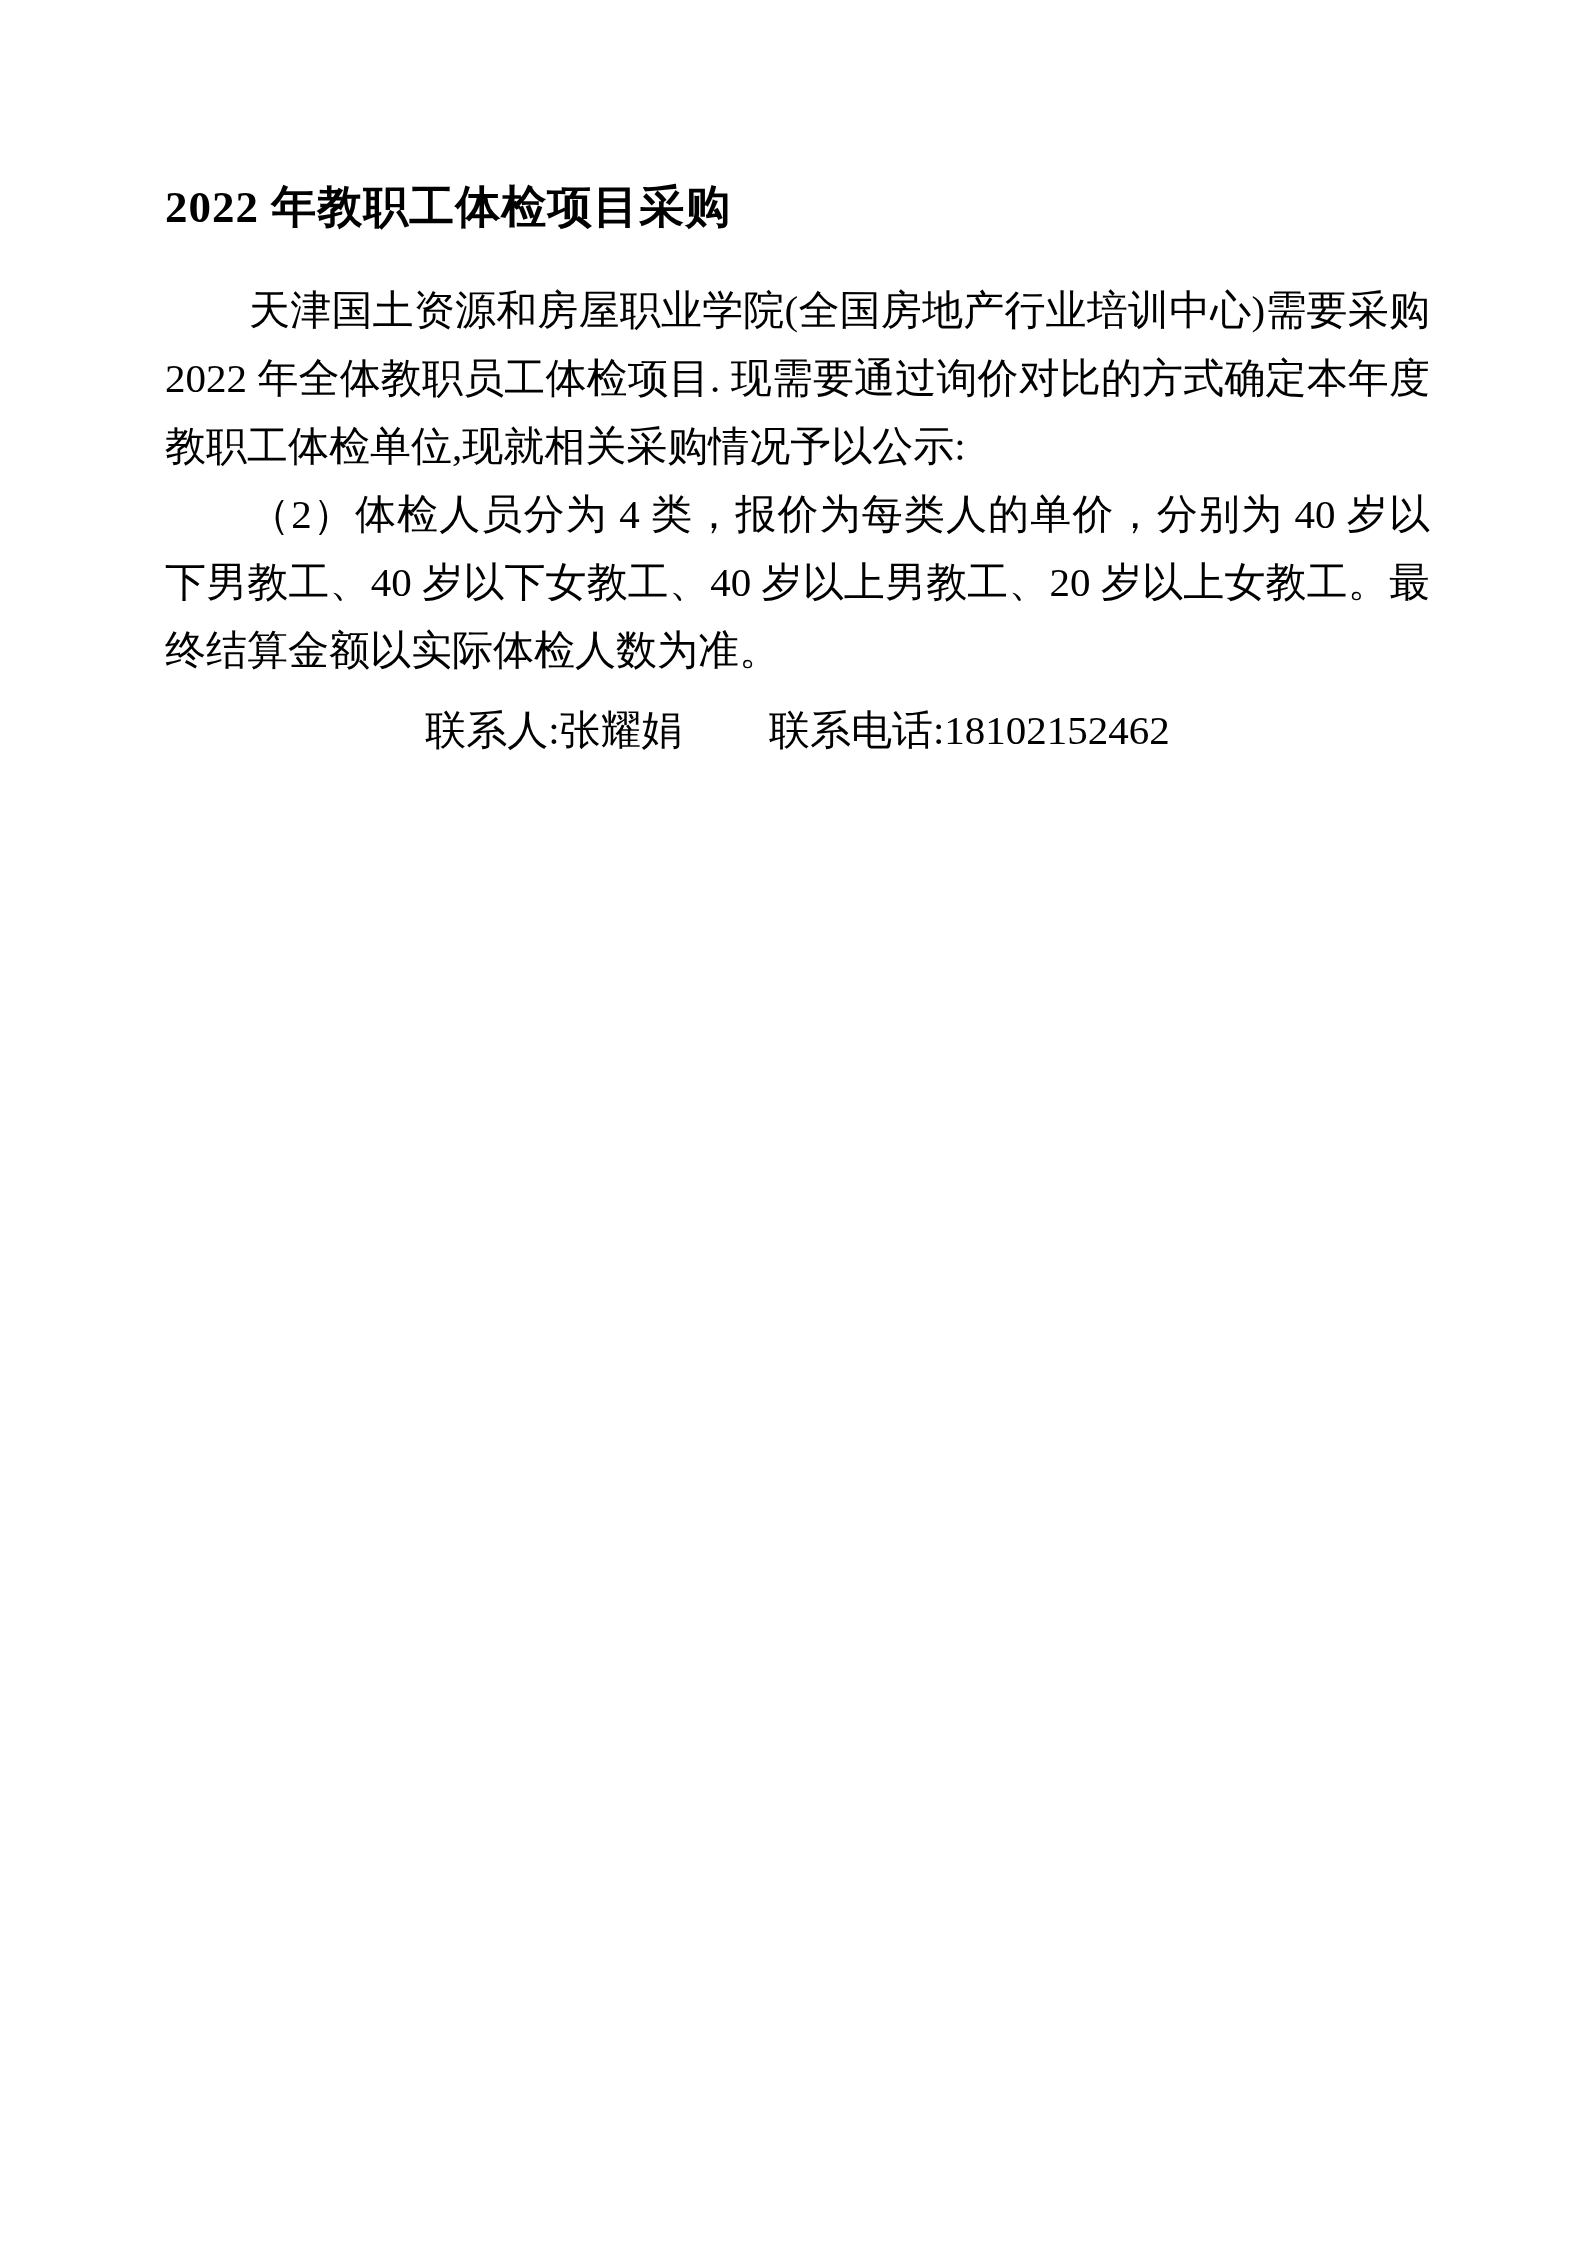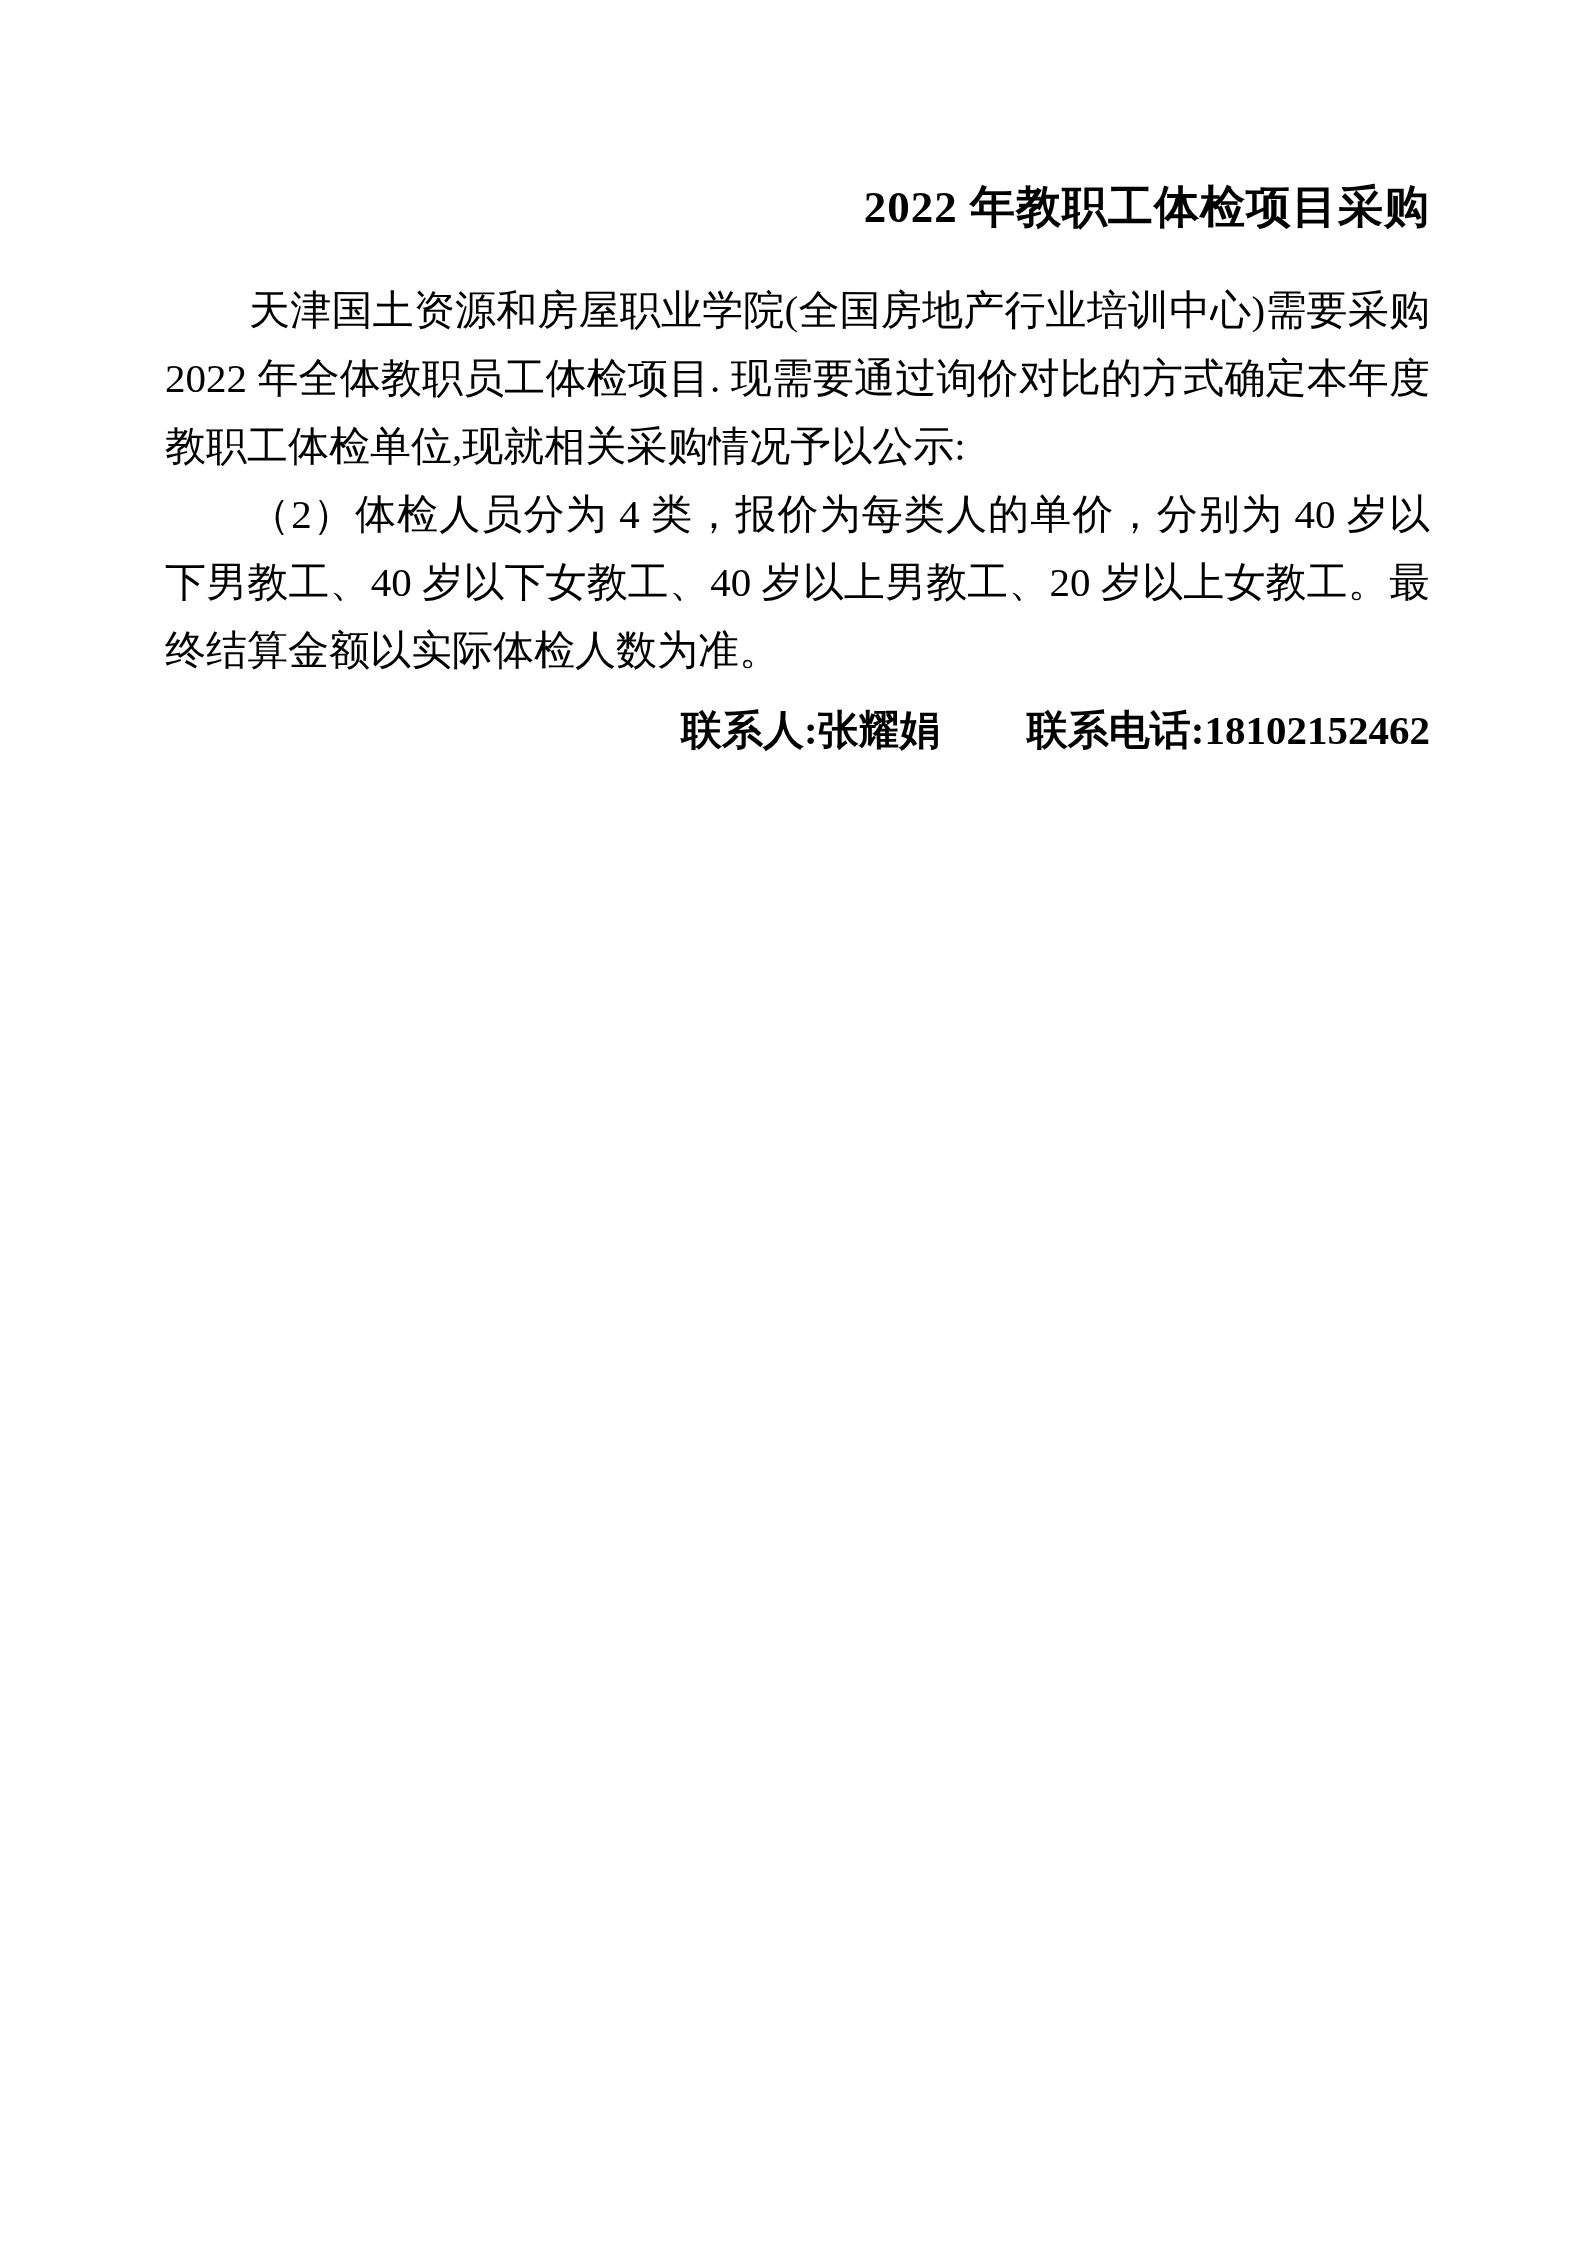--- a/index.html
+++ b/index.html
@@ -16,37 +16,36 @@
     box-sizing: border-box;
     padding: 178px 157px 0 165px;
     font-family: "Liberation Serif", "DejaVu Serif", serif;
     color: #000000;
   }
   .doc-title {
     margin: 0 0 40px 0;
     font-size: 45px;
     line-height: 58px;
     font-weight: 700;
-    text-align: right;
+    text-align: left;
     letter-spacing: 1px;
   }
   .para {
     margin: 0;
     font-size: 41px;
     line-height: 68px;
     text-align: justify;
     text-indent: 84px;
     word-break: break-all;
   }
   .contact-line {
     margin: 20px 0 0 0;
     font-size: 41px;
     line-height: 52px;
-    text-align: right;
-    font-weight: bold;
+    text-align: center;
   }
   .contact-phone {
     margin-left: 76px;
   }
 </style>
 </head>
 <body>
 
 <div class="page">
 

